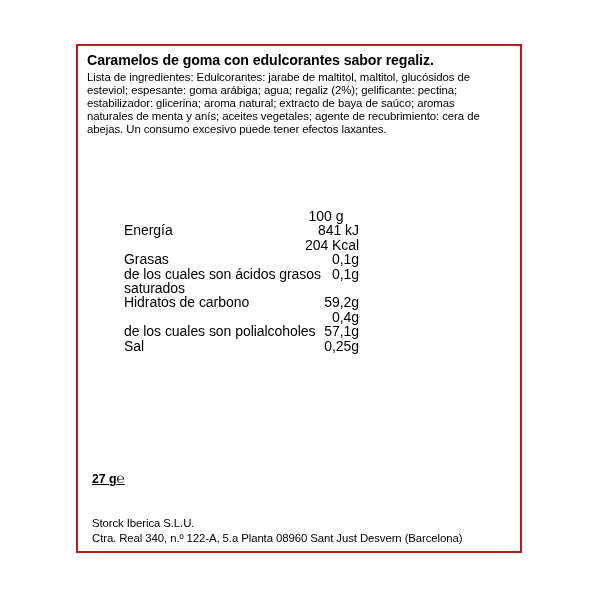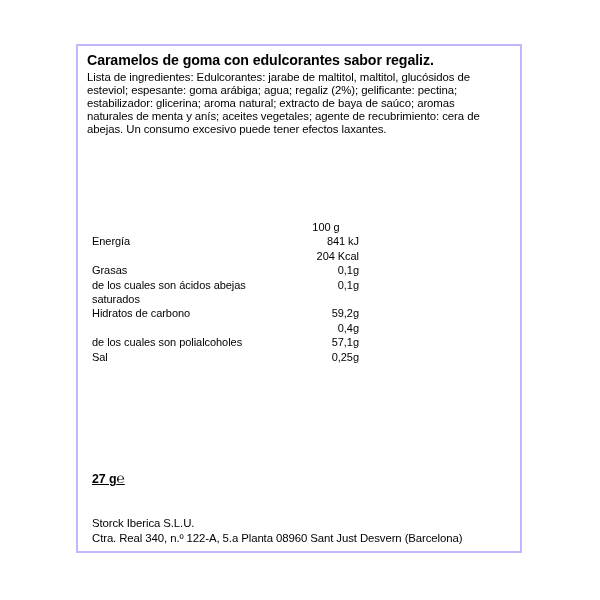--- a/index.html
+++ b/index.html
@@ -15,21 +15,21 @@
     position: relative;
     overflow: hidden;
   }
 
   #label-frame {
     position: absolute;
     left: 76px;
     top: 44px;
     width: 446px;
     height: 509px;
-    border: 2px solid #c4b5fd;
+    border: 2px solid #b91c1c;
     box-sizing: border-box;
     background: #ffffff;
   }
 
   .inner {
     position: absolute;
     left: 9px;
     top: 0;
     right: 8px;
   }
@@ -53,34 +53,35 @@
     width: 412px;
     font-size: 11.4px;
     line-height: 13px;
     text-align: left;
     letter-spacing: -0.08px;
   }
 
   
   #nutrition-table {
     position: absolute;
-    top: 174px;
+    top: 163px;
     left: 5px;
     width: 280px;
-    font-size: 11px;
+    font-size: 14px;
     line-height: 14.4px;
     letter-spacing: -0.05px;
   }
   .nut-row {
     position: relative;
     min-height: 14.4px;
   }
   .nut-label {
     display: inline-block;
     max-width: 205px;
+    margin-left: 32px;
   }
   .nut-value {
     position: absolute;
     left: 205px;
     top: 0;
     width: 62px;
     text-align: right;
     white-space: pre;
   }
   .nut-value.header {
@@ -148,21 +149,21 @@
         <span class="nut-label"></span>
         <span class="nut-value">204 Kcal</span>
       </div>
 
       <div class="nut-row">
         <span class="nut-label">Grasas</span>
         <span class="nut-value">0,1g</span>
       </div>
 
       <div class="nut-row">
-        <span class="nut-label">de los cuales son ácidos abejas</span>
+        <span class="nut-label">de los cuales son ácidos grasos</span>
         <span class="nut-value">0,1g</span>
       </div>
       <div class="nut-row nut-sub">
         <span class="nut-label">saturados</span>
       </div>
 
       <div class="nut-row">
         <span class="nut-label">Hidratos  de  carbono</span>
         <span class="nut-value">59,2g</span>
       </div>

